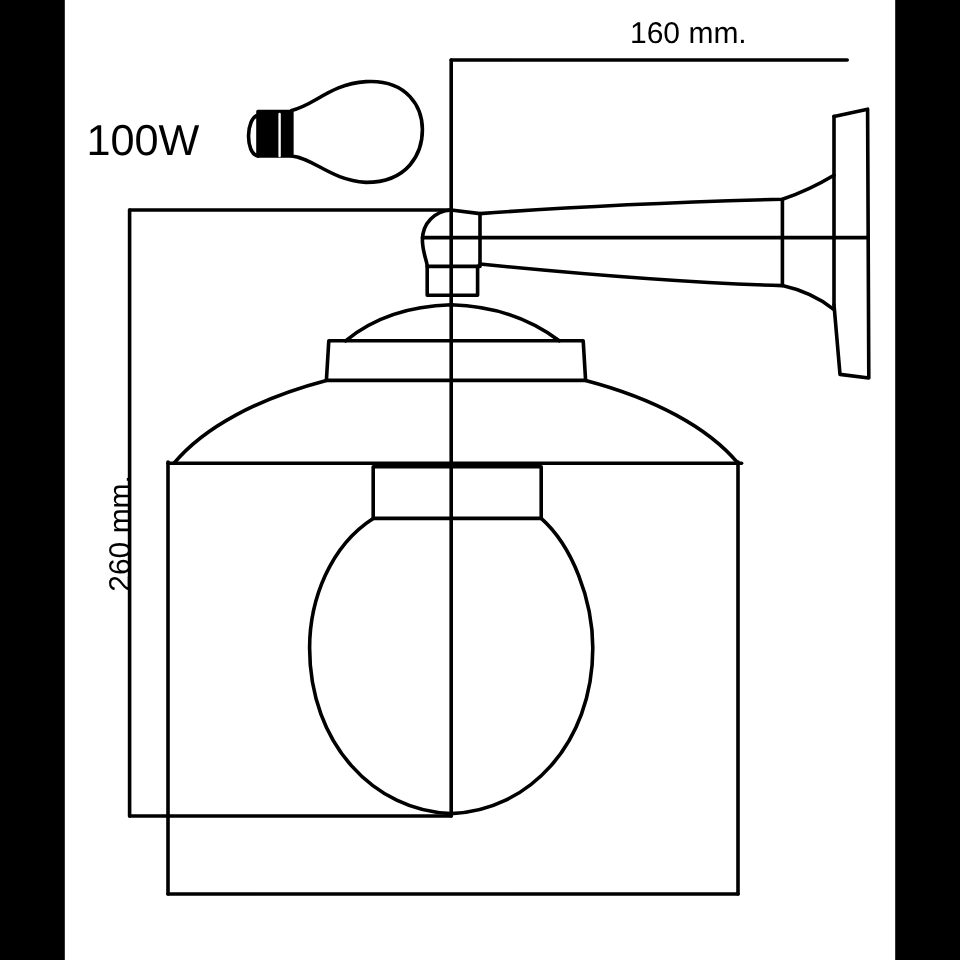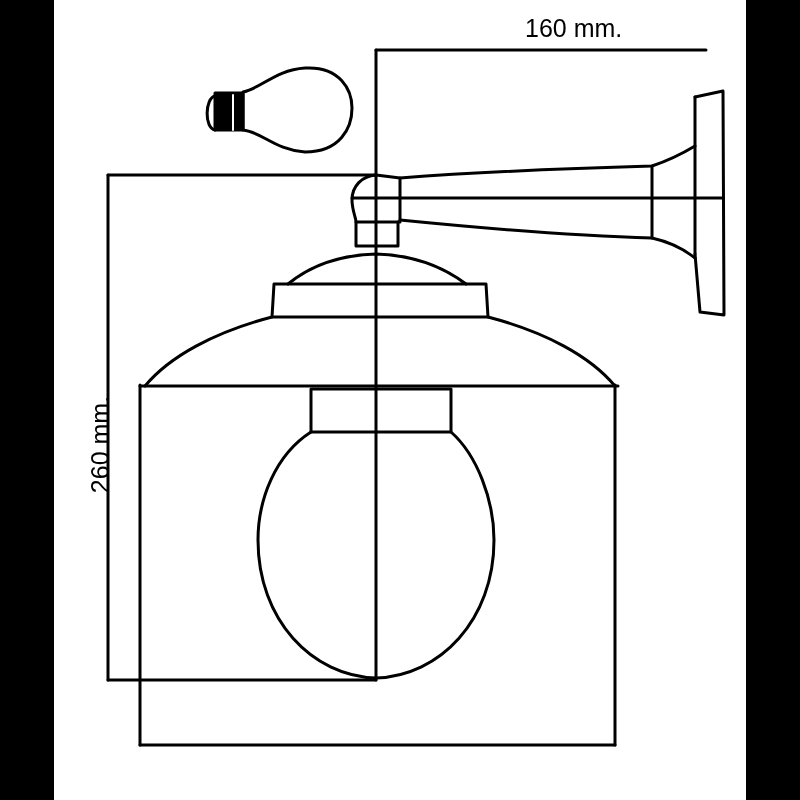--- a/index.html
+++ b/index.html
@@ -72,15 +72,16 @@
 
     <g>
       <rect x="311" y="389" width="140" height="43"></rect>
     </g>
 
     <g>
       <path d="M311 432 C275 455, 258 500, 258 540 C258 620, 312 676, 376 678 C440 676, 494 620, 494 540 C494 500, 477 455, 451 432"></path>
     </g>
   </svg>
 
+  <div class="lbl" id="lbl-watt">100W</div>
   <div class="lbl" id="lbl-w160">160 mm.</div>
   <div class="lbl" id="lbl-h260">260 mm.</div>
 </div>
 
 </body></html>

